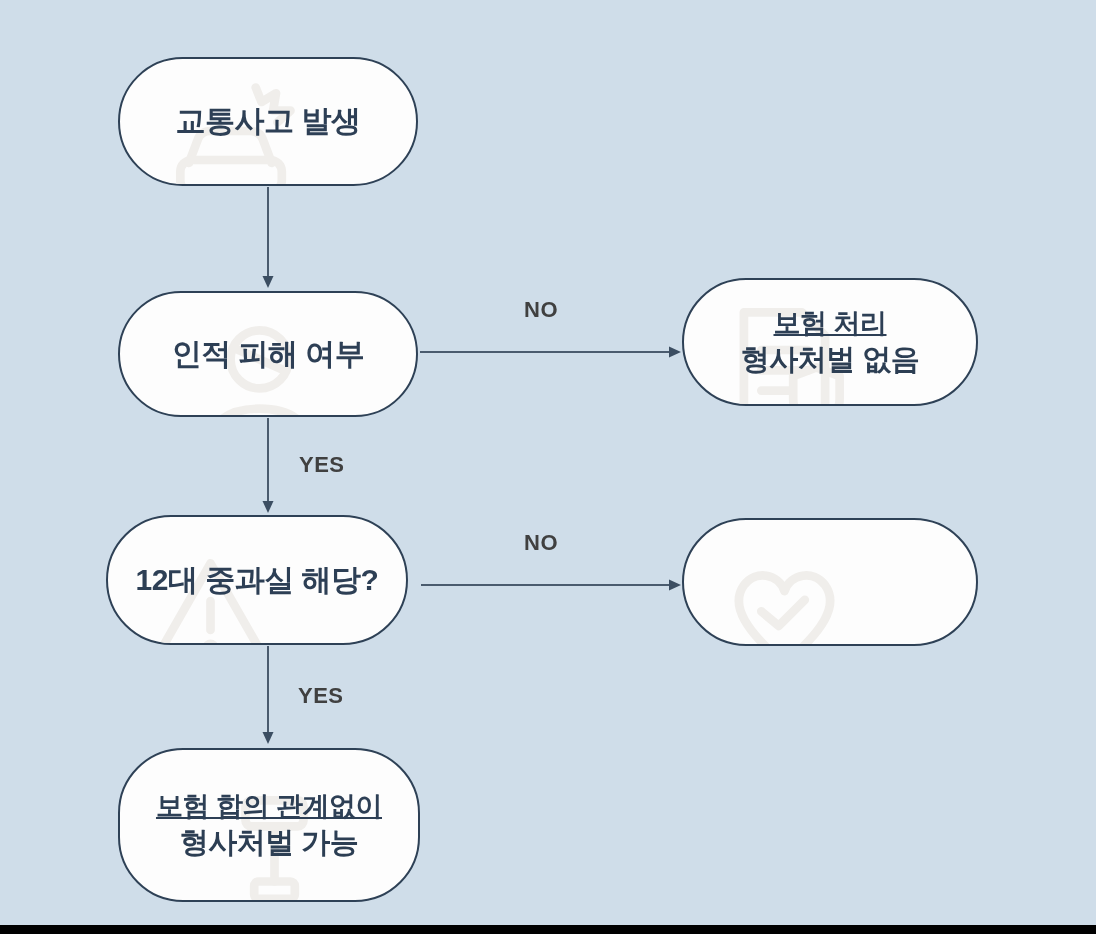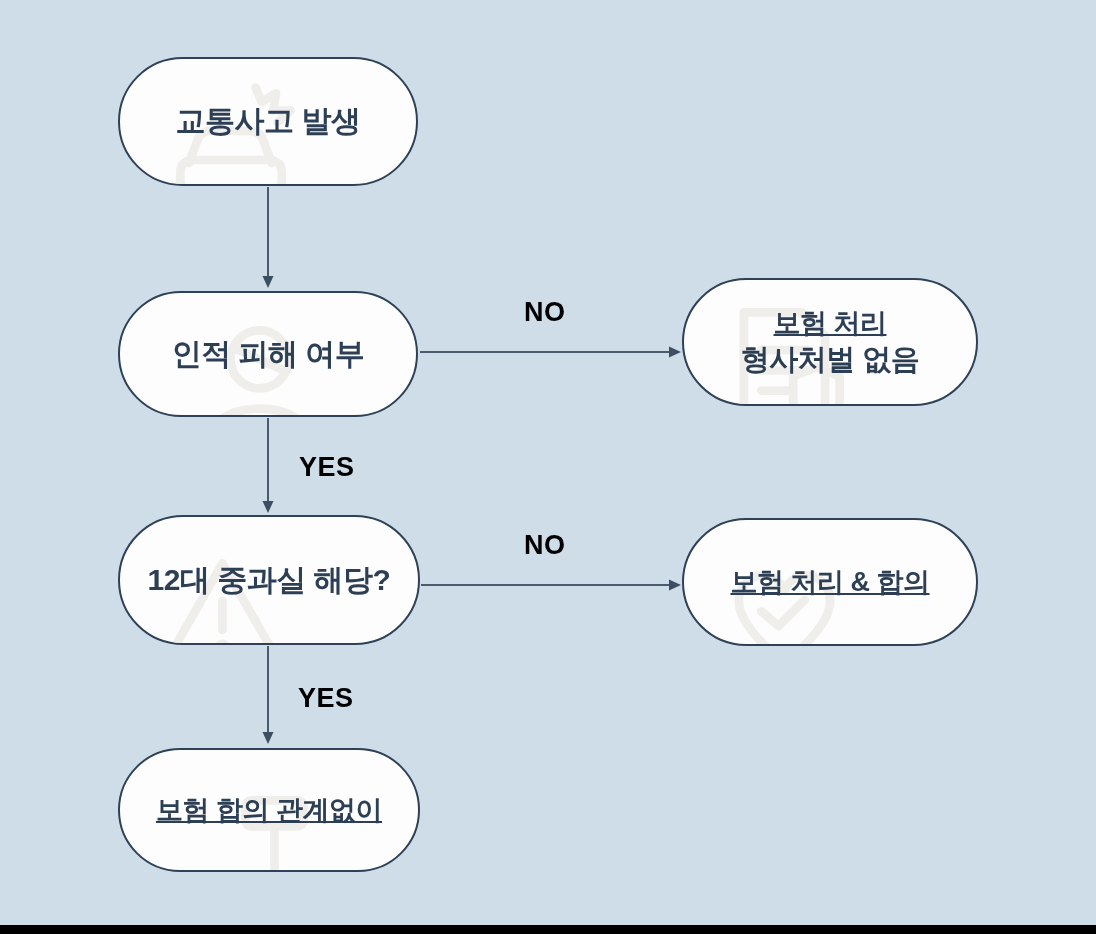--- a/index.html
+++ b/index.html
@@ -59,23 +59,23 @@
     left: 40px;
     top: 14px;
     width: 145px;
     height: 145px;
     z-index: 0;
     pointer-events: none;
   }
   .watermark svg { width: 100%; height: 100%; }
   .edge-label {
     position: absolute;
-    font-size: 27px;
+    font-size: 22px;
     font-weight: 800;
-    color: #000000;
+    color: #404040;
     z-index: 3;
     letter-spacing: 0.5px;
   }
   .arrows-layer {
     position: absolute;
     left: 0; top: 0;
     width: 1096px;
     height: 934px;
     z-index: 1;
   }
@@ -151,52 +151,52 @@
         <path d="M34 40 L66 40 M34 54 L66 54 M34 68 L54 68"></path>
         <path d="M72 52 L88 58 L88 74 Q88 86 72 92 Q56 86 56 74 L56 58 Z"></path>
       </svg>
     </span>
     <span class="label-line1">보험 처리</span>
     <span class="label-line2">형사처벌 없음</span>
   </div>
 
   <div class="edge-label" style="left:299px; top:452px;">YES</div>
 
-  <div class="node" style="left:118px; top:515px; width:302px; height:130px;">
+  <div class="node" style="left:106px; top:515px; width:302px; height:130px;">
     <span class="watermark" style="left:30px; top:26px;">
       <svg viewBox="0 0 100 100" fill="none" stroke="#f0eeeb" stroke-width="6" stroke-linecap="round" stroke-linejoin="round">
         <path d="M50 14 L90 84 L10 84 Z"></path>
         <path d="M50 40 L50 60"></path>
         <circle cx="50" cy="72" r="2.5" fill="#f0eeeb"></circle>
       </svg>
     </span>
     <span class="label-single">12대 중과실 해당?</span>
   </div>
 
   <div class="edge-label" style="left:524px; top:530px;">NO</div>
 
   <div class="node" style="left:682px; top:518px; width:296px; height:128px;">
     <span class="watermark" style="left:28px; top:16px;">
       <svg viewBox="0 0 100 100" fill="none" stroke="#f0eeeb" stroke-width="6" stroke-linecap="round" stroke-linejoin="round">
         <path d="M50 88 C24 66 12 48 22 34 C30 23 46 26 50 38 C54 26 70 23 78 34 C88 48 76 66 50 88 Z"></path>
         <path d="M34 52 L46 62 L64 44"></path>
       </svg>
     </span>
-    <span class="label-line1">보험 처리 &amp; 합의</span>
   </div>
 
   <div class="edge-label" style="left:298px; top:683px;">YES</div>
 
-  <div class="node" style="left:118px; top:748px; width:302px; height:124px;">
+  <div class="node" style="left:118px; top:748px; width:302px; height:154px;">
     <span class="watermark" style="left:82px; top:30px;">
       <svg viewBox="0 0 100 100" fill="none" stroke="#f0eeeb" stroke-width="6" stroke-linecap="round" stroke-linejoin="round">
         <rect x="30" y="14" width="40" height="18" rx="4"></rect>
         <path d="M50 32 L50 70"></path>
         <rect x="36" y="70" width="28" height="12" rx="3"></rect>
         <path d="M24 92 L76 92"></path>
       </svg>
     </span>
     <span class="label-line1">보험 합의 관계없이</span>
+    <span class="label-line2">형사처벌 가능</span>
   </div>
 
   <div class="bottom-bar"></div>
 
 </div>
 
 </body></html>

